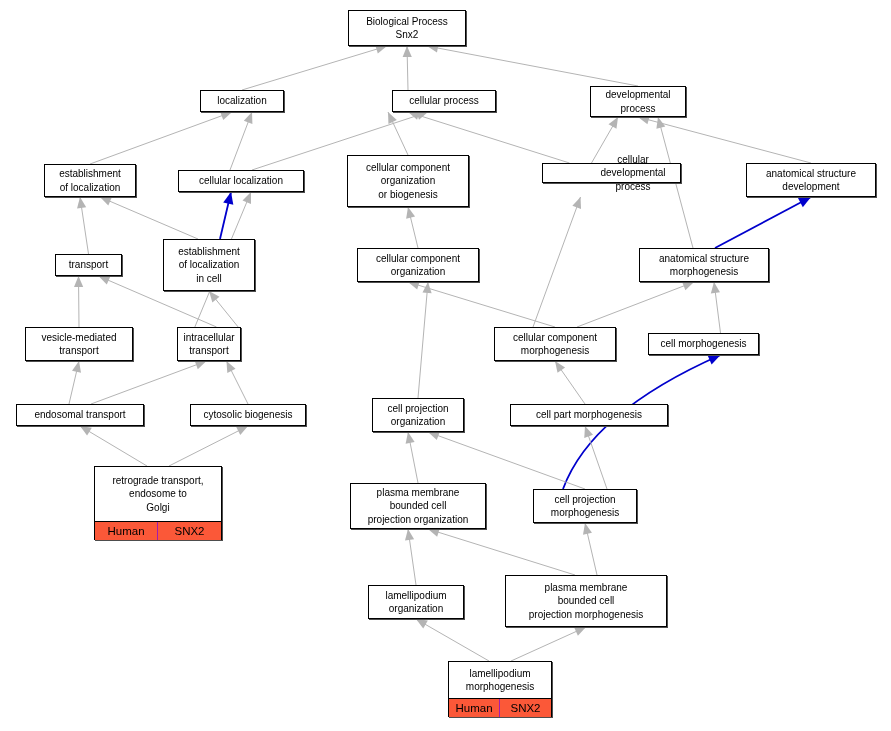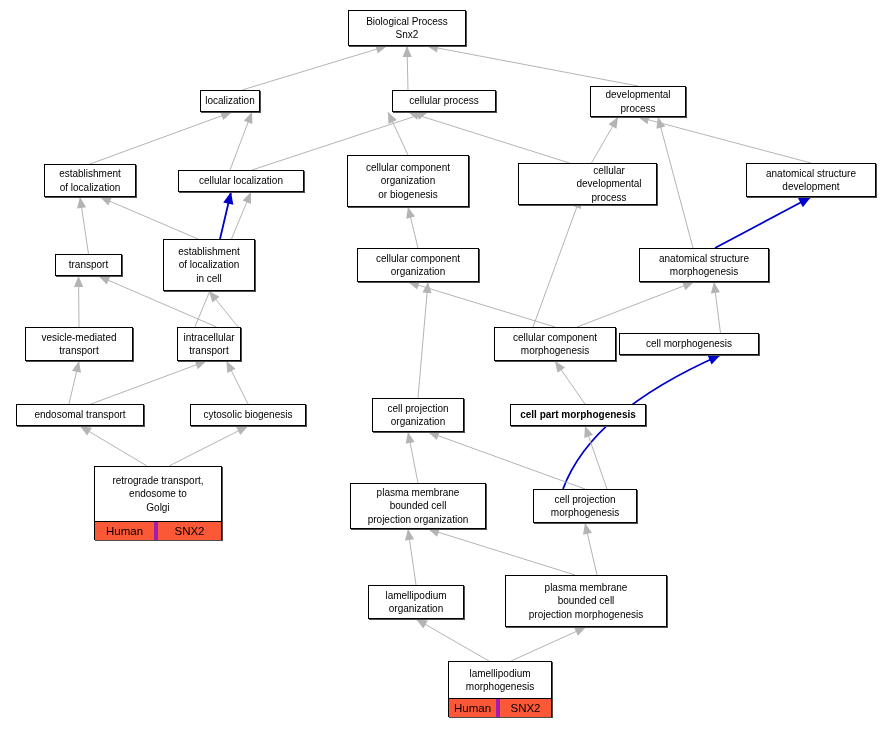--- a/index.html
+++ b/index.html
@@ -7,21 +7,21 @@
   #stage{position:relative;width:891px;height:731px;}
   svg#edges{position:absolute;left:0;top:0;width:891px;height:731px;}
   .node{position:absolute;box-sizing:border-box;background:#ffffff;border:1px solid #000;
         box-shadow:1px 1px 0 0 #4d4d4d;}
   .node .label{display:flex;align-items:center;justify-content:center;text-align:center;
         font-size:10px;line-height:13.5px;color:#000;height:100%;padding:1px 3px;box-sizing:border-box;}
   .node.hit .label{border-bottom:1px solid #000;}
   .annot{display:flex;width:100%;box-sizing:border-box;}
   .annot .cell{flex:1 1 50%;text-align:center;font-size:11.5px;line-height:18px;color:#000;
         background:#fb5838;box-sizing:border-box;}
-  .annot .cell.left{border-right:4px solid #a21caf;}
+  .annot .cell.left{border-right:1px solid #a21caf;}
 </style>
 </head>
 <body>
 
 <div id="stage">
   <svg id="edges" viewBox="0 0 891 731" xmlns="http://www.w3.org/2000/svg">
       <path d="M242,90 L387,46" stroke="#b4b4b4" stroke-width="1" fill="none"></path>
       <polygon points="387,46 377.8096724221733,53.59591199345004 375.13823439007206,44.792309387661724" fill="#b4b4b4"></polygon>
       <path d="M408,90 L407,46" stroke="#b4b4b4" stroke-width="1" fill="none"></path>
       <polygon points="407,46 411.848747902393,56.89264172636921 402.6511230153795,57.101678655619516" fill="#b4b4b4"></polygon>
@@ -101,21 +101,21 @@
       <polygon points="416,619 427.82855129283786,620.4984573109377 423.240564724325,628.4728149181149" fill="#b4b4b4"></polygon>
       <path d="M511,661 L586,627" stroke="#b4b4b4" stroke-width="1" fill="none"></path>
       <polygon points="586,627 577.880682956897,635.7313624797953 574.0821152466327,627.3521690012712" fill="#b4b4b4"></polygon>
     </svg>
   <div id="nodes">
       <div class="node" style="left: 348px; top: 10px; width: 118px; height: 36px;">
         <div class="label">
           <div>Biological Process<br>Snx2</div>
         </div>
       </div>
-      <div class="node" style="left: 200px; top: 90px; width: 60px; height: 22px;">
+      <div class="node" style="left: 200px; top: 90px; width: 84px; height: 22px;">
         <div class="label">localization</div>
       </div>
       <div class="node" style="left: 356px; top: 90px; width: 104px; height: 22px; margin-left: 36px;">
         <div class="label">cellular process</div>
       </div>
       <div class="node" style="left: 590px; top: 86px; width: 96px; height: 31px;">
         <div class="label">
           <div>developmental<br>process</div>
         </div>
       </div>
@@ -125,21 +125,21 @@
         </div>
       </div>
       <div class="node" style="left: 178px; top: 170px; width: 126px; height: 22px;">
         <div class="label">cellular localization</div>
       </div>
       <div class="node" style="left: 347px; top: 155px; width: 122px; height: 52px;">
         <div class="label">
           <div>cellular component<br>organization<br>or biogenesis</div>
         </div>
       </div>
-      <div class="node" style="left: 518px; top: 163px; width: 139px; height: 42px; padding-left: 43px;">
+      <div class="node" style="left: 542px; top: 163px; width: 139px; height: 20px; padding-left: 43px;">
         <div class="label">
           <div>cellular developmental<br>process</div>
         </div>
       </div>
       <div class="node" style="left: 746px; top: 163px; width: 130px; height: 34px;">
         <div class="label">
           <div>anatomical structure<br>development</div>
         </div>
       </div>
       <div class="node" style="left: 55px; top: 254px; width: 67px; height: 22px;">
@@ -168,35 +168,35 @@
       <div class="node" style="left: 177px; top: 327px; width: 64px; height: 34px;">
         <div class="label">
           <div>intracellular<br>transport</div>
         </div>
       </div>
       <div class="node" style="left: 494px; top: 327px; width: 122px; height: 34px;">
         <div class="label">
           <div>cellular component<br>morphogenesis</div>
         </div>
       </div>
-      <div class="node" style="left: 619px; top: 333px; width: 140px; height: 22px;">
+      <div class="node" style="left: 648px; top: 333px; width: 111px; height: 22px;">
         <div class="label">cell morphogenesis</div>
       </div>
       <div class="node" style="left: 16px; top: 404px; width: 128px; height: 22px;">
         <div class="label">endosomal transport</div>
       </div>
       <div class="node" style="left: 190px; top: 404px; width: 116px; height: 22px;">
         <div class="label">cytosolic biogenesis</div>
       </div>
       <div class="node" style="left: 372px; top: 398px; width: 92px; height: 34px;">
         <div class="label">
           <div>cell projection<br>organization</div>
         </div>
       </div>
-      <div class="node" style="left: 510px; top: 404px; width: 136px; height: 22px; font-weight: bold;">
+      <div class="node" style="left: 510px; top: 404px; width: 158px; height: 22px;">
         <div class="label">cell part morphogenesis</div>
       </div>
       <div class="node hit" style="left: 94px; top: 466px; width: 128px; height: 74px;">
         <div class="label" style="height: 55px;">
           <div>retrograde transport,<br>endosome to<br>Golgi</div>
         </div>
         <div class="annot">
           <div class="cell left" style="background: rgb(251, 88, 56);">Human</div>
           <div class="cell" style="background: rgb(251, 88, 56);">SNX2</div>
         </div>

